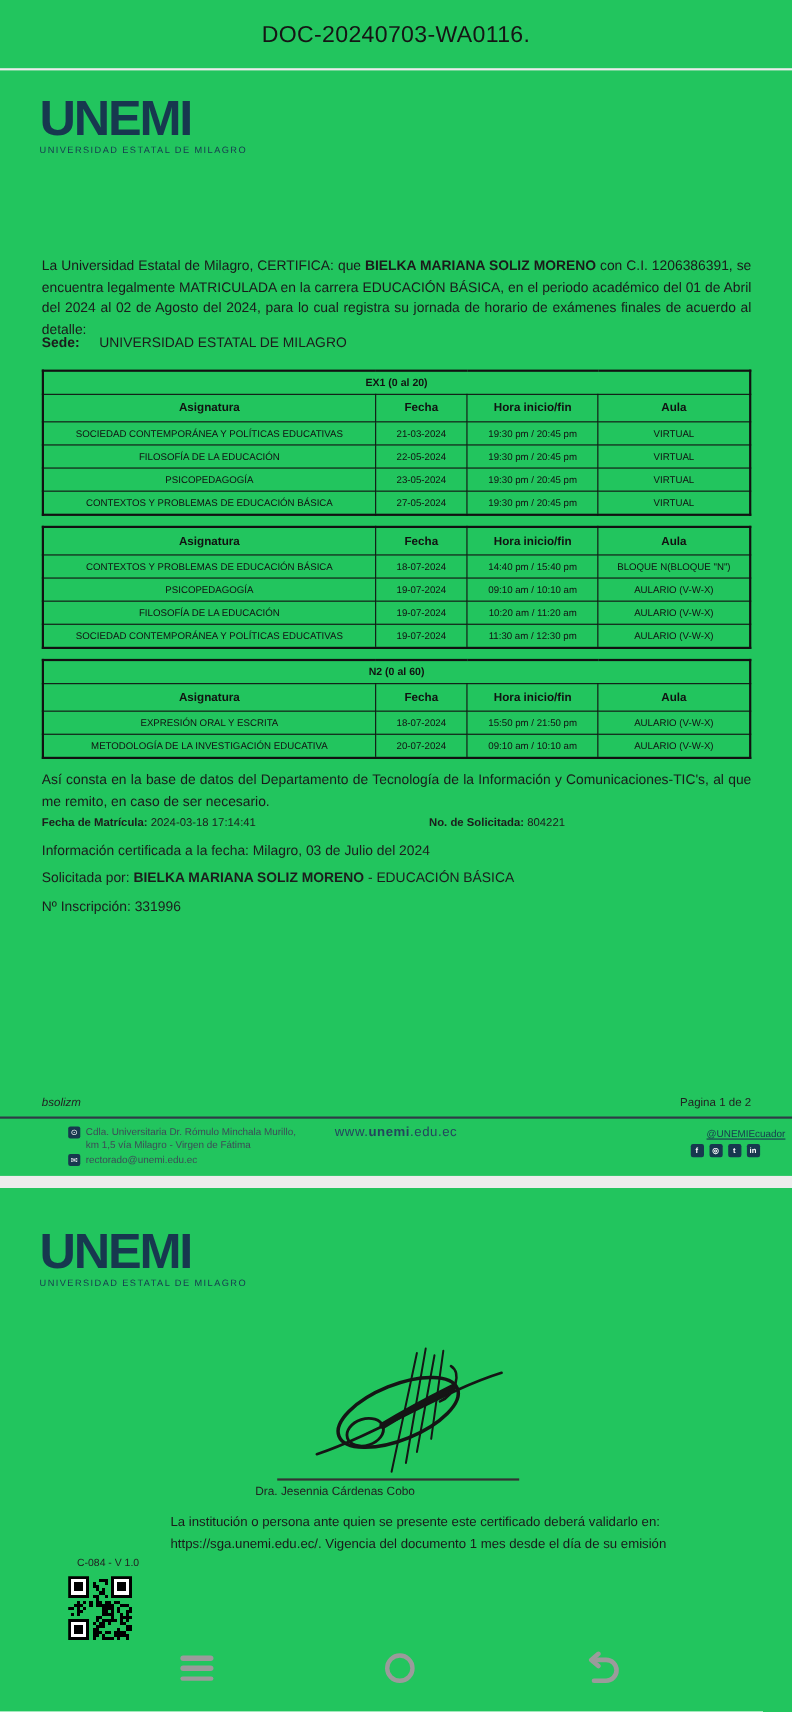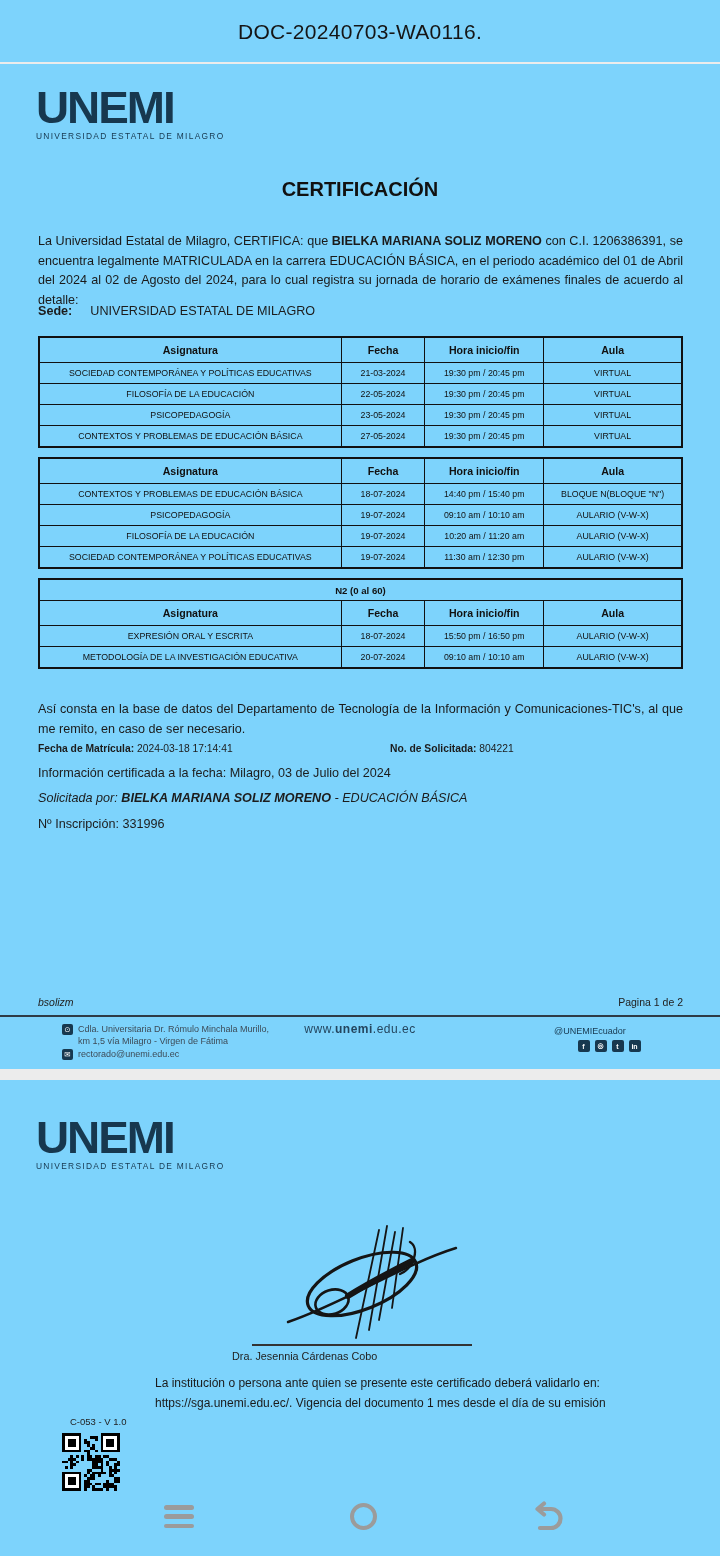--- a/index.html
+++ b/index.html
@@ -1,16 +1,16 @@
 <!DOCTYPE html>
 <html><head>
 <meta charset="utf-8">
 <style>
   html,body{margin:0;padding:0;background:#fff;}
-  .screen{position:relative;width:720px;height:1556px;background:#7dd3fc;overflow:hidden;
+  .screen{position:relative;width:720px;height:1556px;background:#22c55e;overflow:hidden;
           font-family:"Liberation Sans",sans-serif;color:#1c1c1c;}
   .abs{position:absolute;}
 
   
   .doc-title{top:20px;left:0;width:720px;text-align:center;font-size:21px;color:#151515;letter-spacing:.3px;}
   .hdr-line{top:62px;left:0;width:720px;height:2px;background:#ececec;}
 
   
   .logo .word{font-weight:bold;font-size:45px;line-height:40px;letter-spacing:-2px;color:#17384f;
               transform:scaleX(1.02);transform-origin:left;}
@@ -30,34 +30,34 @@
   table.sched td{border:1px solid #111;text-align:center;vertical-align:middle;padding:0 2px;
                  overflow:hidden;white-space:nowrap;color:#111;}
   tr.t-title td{height:20px;font-weight:bold;font-size:9.6px;}
   tr.t-head td{height:24px;font-weight:bold;font-size:10.6px;}
   tr.t-row td{height:20px;font-size:8.8px;}
 
   .consta{top:700px;}
   .matricula{top:743px;left:38px;width:645px;font-size:10.3px;}
   .matricula .right{position:absolute;left:352px;top:0;}
   .certified{top:766px;left:38px;font-size:12.6px;}
-  .solicitada{top:791px;left:38px;font-size:12.6px;font-style:italic;}
+  .solicitada{top:791px;left:38px;font-size:12.6px;}
   .inscripcion{top:817px;left:38px;font-size:12.6px;}
 
   
   .foot-user{top:996px;left:38px;font-size:10.5px;font-style:italic;color:#222;}
   .foot-page{top:996px;left:483px;width:200px;text-align:right;font-size:10.5px;color:#222;}
   .foot-rule{top:1015px;left:0;width:720px;height:2px;background:#2e3b46;}
   .foot-addr{top:1024px;left:78px;width:260px;font-size:9px;line-height:11.5px;color:#3d4b57;}
   .foot-mail{top:1049px;left:78px;font-size:9px;color:#3d4b57;}
   .sq-ico{display:inline-flex;align-items:center;justify-content:center;width:11px;height:11px;
           background:#17384f;color:#fff;font-size:7.5px;border-radius:2px;position:absolute;left:-16px;top:0;}
   .foot-web{top:1022px;left:260px;width:200px;text-align:center;font-size:12px;color:#24455e;letter-spacing:.5px;}
   .foot-web b{font-weight:bold;}
-  .foot-social{top:1026px;left:554px;width:110px;text-align:left;font-size:9px;color:#17384f;}
+  .foot-social{top:1026px;left:604px;width:110px;text-align:right;font-size:9px;color:#17384f;text-decoration:underline;}
   .social-row{display:flex;gap:5px;justify-content:center;margin-top:4px;}
   .social-row .sq{position:static;display:inline-flex;align-items:center;justify-content:center;
                   width:12px;height:12px;background:#17384f;color:#fff;font-size:7px;font-weight:bold;border-radius:2px;}
 
   .page-gap{top:1069px;left:0;width:720px;height:11px;background:#ececec;}
 
   
   .logo2{top:1118px;left:36px;}
   .logo1{top:88px;left:36px;}
   .sig-svg{top:1224px;left:282px;}
@@ -81,35 +81,37 @@
 <div class="screen">
 
   <div class="abs doc-title">DOC-20240703-WA0116.</div>
   <div class="abs hdr-line"></div>
 
   <div class="abs logo logo1">
     <div class="word">UNEMI</div>
     <div class="tag">UNIVERSIDAD ESTATAL DE MILAGRO</div>
   </div>
 
-  <div class="abs heading">CERTIFICACIÓN</div>
 
   <div class="abs body-par intro"><span>La Universidad Estatal de Milagro, CERTIFICA: que </span><b>BIELKA MARIANA SOLIZ MORENO</b><span> con C.I. 1206386391, se encuentra legalmente MATRICULADA en la carrera EDUCACIÓN BÁSICA, en el periodo académico del 01 de Abril del 2024 al 02 de Agosto del 2024, para lo cual registra su jornada de horario de exámenes finales de acuerdo al detalle:</span></div>
 
   <div class="abs sede"><b>Sede:</b><span>UNIVERSIDAD ESTATAL DE MILAGRO</span></div>
 
   <div class="abs" id="tables">
       <table class="sched">
         <colgroup>
           <col style="width:47%">
           <col style="width:13%">
           <col style="width:18.5%">
           <col style="width:21.5%">
         </colgroup>
         <tbody>
+          <tr class="t-title">
+            <td colspan="4">EX1 (0 al 20)</td>
+          </tr>
           <tr class="t-head">
             <td>Asignatura</td>
             <td>Fecha</td>
             <td>Hora inicio/fin</td>
             <td>Aula</td>
           </tr>
           <tr class="t-row">
             <td>SOCIEDAD CONTEMPORÁNEA Y POLÍTICAS EDUCATIVAS</td>
             <td>21-03-2024</td>
             <td>19:30 pm / 20:45 pm</td>
@@ -188,21 +190,21 @@
           </tr>
           <tr class="t-head">
             <td>Asignatura</td>
             <td>Fecha</td>
             <td>Hora inicio/fin</td>
             <td>Aula</td>
           </tr>
           <tr class="t-row">
             <td>EXPRESIÓN ORAL Y ESCRITA</td>
             <td>18-07-2024</td>
-            <td>15:50 pm / 16:50 pm</td>
+            <td>15:50 pm / 21:50 pm</td>
             <td>AULARIO (V-W-X)</td>
           </tr>
           <tr class="t-row">
             <td>METODOLOGÍA DE LA INVESTIGACIÓN EDUCATIVA</td>
             <td>20-07-2024</td>
             <td>09:10 am / 10:10 am</td>
             <td>AULARIO (V-W-X)</td>
           </tr>
         </tbody>
       </table>
@@ -264,21 +266,21 @@
       <path d="M113 8 L97 96" stroke-width="1.8"></path>
       <path d="M121 4 L110 84" stroke-width="1.8"></path>
       <path d="M66 72 C 92 56 116 44 130 37" stroke-width="6"></path>
       <path d="M128 18 C 138 24 132 44 118 50" stroke-width="2.4"></path>
     </g>
   </svg>
 
   <div class="abs sig-line"></div>
   <div class="abs sig-name">Dra. Jesennia Cárdenas Cobo</div>
 
-  <div class="abs code">C-053 - V 1.0</div>
+  <div class="abs code">C-084 - V 1.0</div>
 
   <svg class="abs" id="qr" width="58" height="58" viewBox="0 0 21 21" shape-rendering="crispEdges">
       <g fill="#000">
         <rect x="10" y="1" width="1" height="1"></rect>
         <rect x="11" y="1" width="1" height="1"></rect>
         <rect x="12" y="1" width="1" height="1"></rect>
         <rect x="8" y="2" width="1" height="1"></rect>
         <rect x="12" y="2" width="1" height="1"></rect>
         <rect x="8" y="3" width="1" height="1"></rect>
         <rect x="9" y="3" width="1" height="1"></rect>

